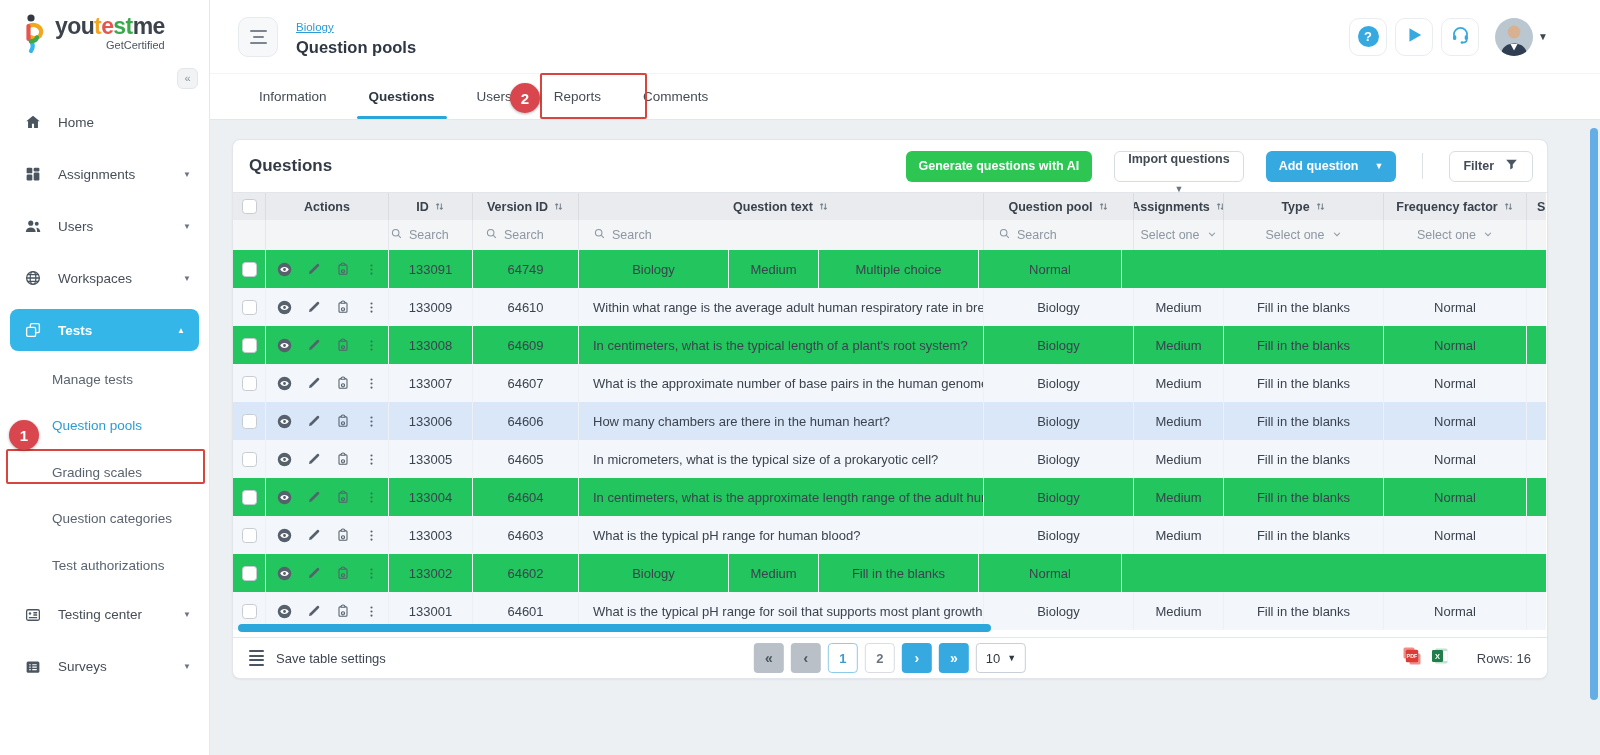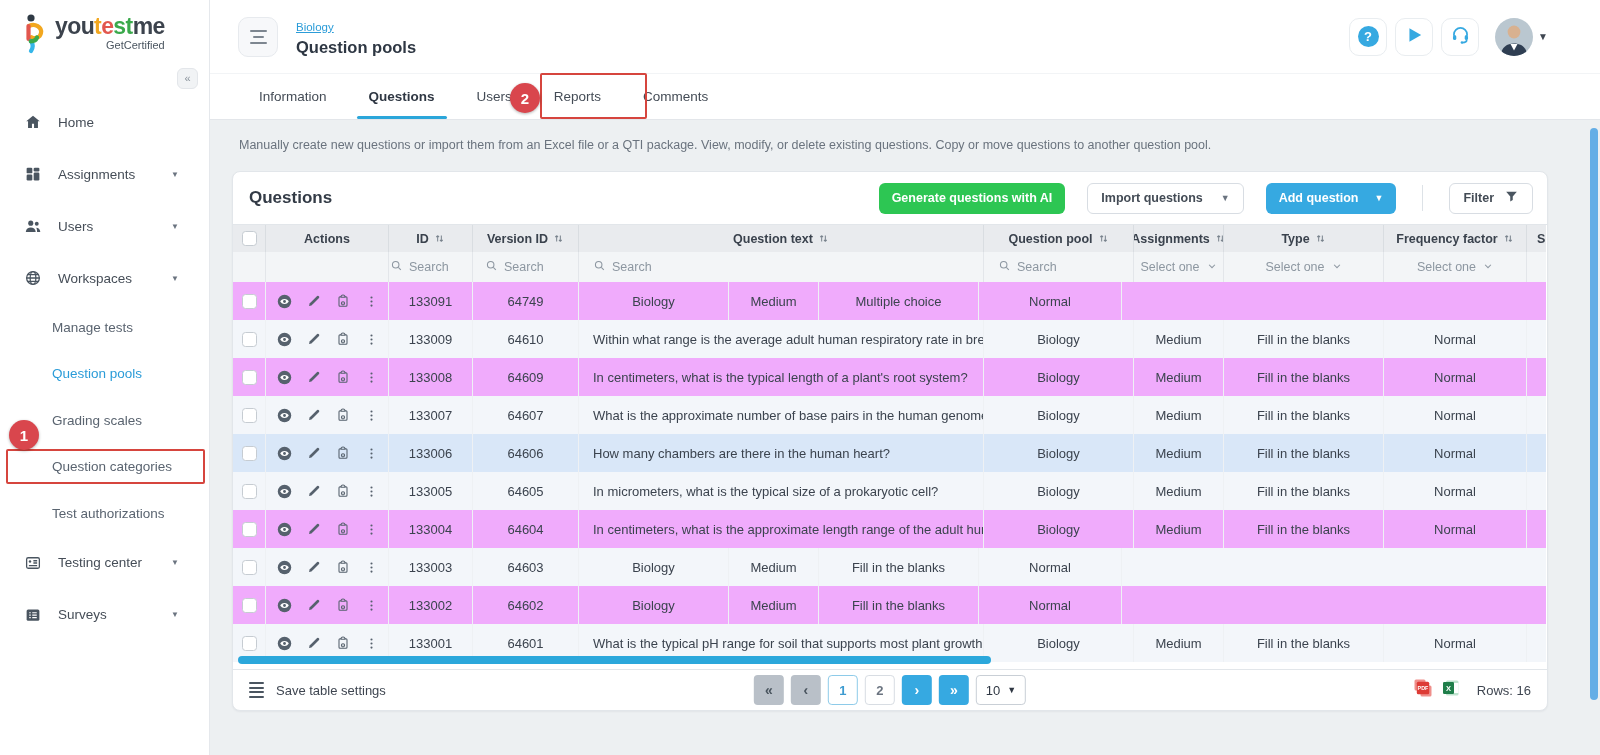--- a/index.html
+++ b/index.html
@@ -6,21 +6,21 @@
   html,body { width:1600px; height:755px; overflow:hidden; }
   body { font-family:"Liberation Sans", sans-serif; background:#edf0f2; position:relative; color:#3b434e; }
 
   
   .sidebar { position:absolute; left:0; top:0; bottom:0; width:210px; background:#fff; border-right:1px solid #e5e8ec; z-index:2; }
   .logo { display:flex; align-items:flex-start; gap:7px; padding:13px 0 0 22px; cursor:pointer; }
   .logo-text { display:flex; flex-direction:column; }
   .logo-name { font-size:23px; font-weight:700; letter-spacing:-0.6px; line-height:26px; }
   .logo-tag { font-size:11px; color:#4a5560; text-align:right; margin-top:0px; }
   .collapse-btn { position:absolute; right:11px; top:68px; width:21px; height:21px; border-radius:6px; background:#f1f3f5; border:1px solid #e3e6ea; color:#8a939c; font-size:11px; line-height:18px; text-align:center; cursor:pointer; }
-  .nav { position:absolute; top:96px; left:0; right:12px; }
+  .nav { position:absolute; top:96px; left:0; right:0; }
   .nav-item { display:flex; align-items:center; font-size:13.5px; cursor:pointer; }
   .nav-item.top { height:52px; padding:0 18px 0 24px; color:#454d57; }
   .nav-item.sub { height:46.5px; padding:0 18px 0 52px; color:#5a6470; }
   .nav-item.sub.hl { color:#2b9cd8; }
   .nav-item.pill { height:42px; margin:5px 10px; border-radius:8px; background:#35b6e9; color:#fff; font-weight:700; padding:0 14px; }
   .nav-ic { width:20px; margin-right:14px; display:flex; align-items:center; color:#4a5560; }
   .pill .nav-ic { color:#fff; }
   .nav-caret { margin-left:auto; font-size:8px; color:#6b7480; }
   .pill .nav-caret { color:#fff; }
 
@@ -47,21 +47,21 @@
   .desc { margin:18px 0 0 29px; font-size:12.5px; color:#6a737e; }
 
   
   .panel { position:relative; margin:19px 52px 0 22px; height:540px; background:#fff; border:1px solid #e2e6ea; border-radius:8px; box-shadow:0 1px 2px rgba(16,24,40,.05); }
   .panel-head { height:52px; display:flex; align-items:center; padding:0 14px 0 16px; }
   .panel-title { font-size:17px; font-weight:700; color:#333b46; }
   .panel-actions { margin-left:auto; display:flex; align-items:center; gap:22px; }
   .btn { height:31px; border-radius:6px; font-size:12.5px; font-weight:700; display:flex; align-items:center; padding:0 13px; cursor:pointer; white-space:nowrap; }
   .btn .bcaret { font-size:9px; }
   .btn.green { background:#2dc653; color:#fff; }
-  .btn.white { background:#fff; border:1px solid #d8dde3; color:#434b55; gap:18px; }
+  .btn.white { background:#fff; border:1px solid #d8dde3; color:#434b55; gap:18px;flex-direction:column; }
   .btn.white .bcaret { color:#6b7480; }
   .btn.blue { background:#36a9e1; color:#fff; gap:16px; }
   .vdiv { width:1px; height:26px; background:#dde2e7; margin:0 4px; }
   .btn.filterb { gap:10px; border:1px solid #d8dde3; background:#fff; color:#434b55; }
 
   .tblwrap { border-top:1px solid #e2e6ea; overflow:hidden; width:100%; }
   .tr { display:flex; width:1313px; }
   .cell { flex:none; display:flex; align-items:center; justify-content:center; overflow:hidden; }
   .c0{width:33px} .c1{width:123px} .c2{width:84px} .c3{width:106px} .c4{width:405px}
   .c5{width:150px} .c6{width:90px} .c7{width:160px} .c8{width:143px} .c9{width:19px}
@@ -69,21 +69,21 @@
   .thead .c9 { border-right:none; justify-content:flex-start; padding-left:10px; }
   .tfilter .cell { height:30px; background:#f3f5f7; border-right:1px solid #e3e6ea; font-size:12.5px; color:#8d97a1; gap:6px; }
   .tfilter .c9 { border-right:none; }
   .tfilter .c4, .tfilter .c5 { justify-content:flex-start; padding-left:14px; }
   .search-in { border:none; background:transparent; outline:none; font-size:12.5px; color:#3b434e; width:62px; font-family:"Liberation Sans",sans-serif; }
   .c4 .search-in { width:200px; } .c5 .search-in { width:95px; }
   .search-in::placeholder { color:#8d97a1; }
   .selwrap { display:flex; align-items:center; gap:7px; cursor:pointer; }
   .row .cell { height:38px; border-right:1px solid #eef1f4; font-size:13px; color:#3b434e; background:transparent; }
   .row .c9 { border-right:none; }
-  .row { background:#f0abfc; cursor:pointer; }
+  .row { background:#22c55e; cursor:pointer; }
   .row.alt { background:#f3f6fa; }
   .row.selected { background:#d9e7f8; }
   .row .c4 { justify-content:flex-start; padding:0 10px 0 14px; white-space:nowrap; }
   .cb { width:15px; height:15px; border:1.5px solid #c6ccd2; border-radius:3.5px; background:#fff; cursor:pointer; flex:none; }
   .acts { gap:13px; }
   .act-ic { display:flex; align-items:center; color:#56616d; cursor:pointer; }
   .sort-ic { display:flex; align-items:center; }
 
   .hscroll { position:absolute; left:5px; bottom:46px; width:753px; height:8px; border-radius:4px; background:#2ba7db; cursor:pointer; }
   .panel-foot { position:absolute; left:0; right:0; bottom:0; height:41px; border-top:1px solid #e2e6ea; display:flex; align-items:center; padding:0 16px; }
@@ -91,21 +91,21 @@
   .save-ic i { display:block; width:15px; height:2px; background:#4a5560; border-radius:1px; margin:2.5px 0; }
   .pag { position:absolute; left:50%; transform:translateX(-50%); display:flex; align-items:center; gap:7px; }
   .pbtn { width:30px; height:30px; border-radius:4px; display:flex; align-items:center; justify-content:center; font-size:14px; font-weight:700; cursor:pointer; }
   .pbtn.gray { background:#b9c0c8; color:#49545e; }
   .pbtn.bluebg { background:#36a9e1; color:#fff; }
   .pbtn.num { background:#fff; border:1px solid #d8dde3; color:#6b7480; font-size:13px; }
   .pbtn.num.cur { border-color:#8ecbe9; color:#3d9bd0; }
   .psel { height:30px; border:1px solid #c9cfd6; border-radius:4px; background:#fff; display:flex; align-items:center; gap:7px; padding:0 9px; font-size:13px; color:#2f3743; cursor:pointer; }
   .psel .bcaret { font-size:9px; color:#2f3743; }
   .exports { margin-left:auto; display:flex; align-items:center; gap:8px; }
-  .rows-label { font-size:13px; color:#3f4651; margin-left:8px; }
+  .rows-label { font-size:13px; color:#3f4651; margin-left:19px; }
 
   .vscroll { position:absolute; right:2px; top:128px; width:8px; height:572px; border-radius:4px; background:#64aee6; z-index:6; cursor:pointer; }
 
   
   .ann-rect { position:absolute; border:2px solid #d6453e; border-radius:2px; z-index:9; pointer-events:none; }
   .ann-circ { position:absolute; width:30px; height:30px; border-radius:50%; background:#d9464d; color:#fff; font-size:15px; font-weight:700; display:flex; align-items:center; justify-content:center; z-index:10; box-shadow:0 1px 3px rgba(0,0,0,.3); pointer-events:none; }
   #rect1 { left:6px; top:449px; width:199px; height:35px; }
   #circ1 { left:9px; top:420px; }
   #rect2 { left:540px; top:73px; width:107px; height:46px; }
   #circ2 { left:510px; top:83px; }
@@ -173,20 +173,30 @@
           <span class="nav-ic">
             <svg viewBox="0 0 24 24" width="18" height="18" fill="none" stroke="currentColor" stroke-width="1.7">
               <circle cx="12" cy="12" r="8.5"></circle>
               <ellipse cx="12" cy="12" rx="3.8" ry="8.5"></ellipse>
               <path d="M3.5 12h17M4.6 7.5h14.8M4.6 16.5h14.8"></path>
             </svg>
           </span>
           <span>Workspaces</span>
           <span class="nav-caret">▼</span>
         </div>
+        <div class="nav-item pill">
+          <span class="nav-ic">
+            <svg viewBox="0 0 24 24" width="18" height="18" fill="none" stroke="#fff" stroke-width="1.8">
+              <rect x="8.5" y="3.5" width="12" height="12" rx="2"></rect>
+              <rect x="3.5" y="8.5" width="12" height="12" rx="2" fill="#35b6e9"></rect>
+            </svg>
+          </span>
+          <span>Tests</span>
+          <span class="nav-caret">▲</span>
+        </div>
         <div class="nav-item sub">
           <span>Manage tests</span>
         </div>
         <div class="nav-item sub hl">
           <span>Question pools</span>
         </div>
         <div class="nav-item sub">
           <span>Grading scales</span>
         </div>
         <div class="nav-item sub">
@@ -280,21 +290,20 @@
           <span>Users</span>
         </div>
         <div class="tab">
           <span>Reports</span>
         </div>
         <div class="tab">
           <span>Comments</span>
         </div>
       </div>
 
-    <div class="desc">Manually create new questions or import them from an Excel file or a QTI package. View, modify, or delete existing questions. Copy or move questions to another question pool.</div>
 
     <section class="panel">
       <div class="panel-head">
         <span class="panel-title">Questions</span>
         <div class="panel-actions">
           <div class="btn green">
               <span>Generate questions with AI</span>
             </div>
           <div class="btn white">
               <span>Import questions</span>
@@ -779,20 +788,21 @@
                     <g fill="currentColor">
                       <circle cx="12" cy="5.5" r="1.7"></circle>
                       <circle cx="12" cy="12" r="1.7"></circle>
                       <circle cx="12" cy="18.5" r="1.7"></circle>
                     </g>
                   </svg>
                 </span>
               </div>
               <div class="cell c2">133003</div>
               <div class="cell c3">64603</div>
+              <div class="cell c4">What is the typical pH range for human blood?</div>
               <div class="cell c5">Biology</div>
               <div class="cell c6">Medium</div>
               <div class="cell c7">Fill in the blanks</div>
               <div class="cell c8">Normal</div>
               <div class="cell c9"></div>
             </div>
             <div class="tr row">
               <div class="cell c0">
                 <span class="cb"></span>
               </div>

